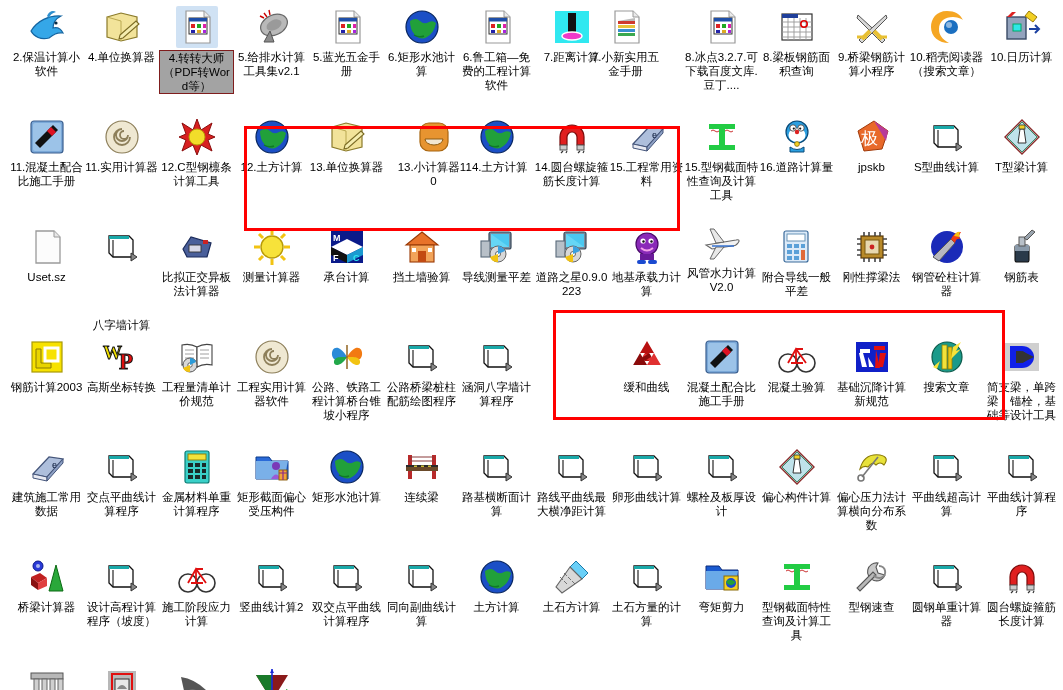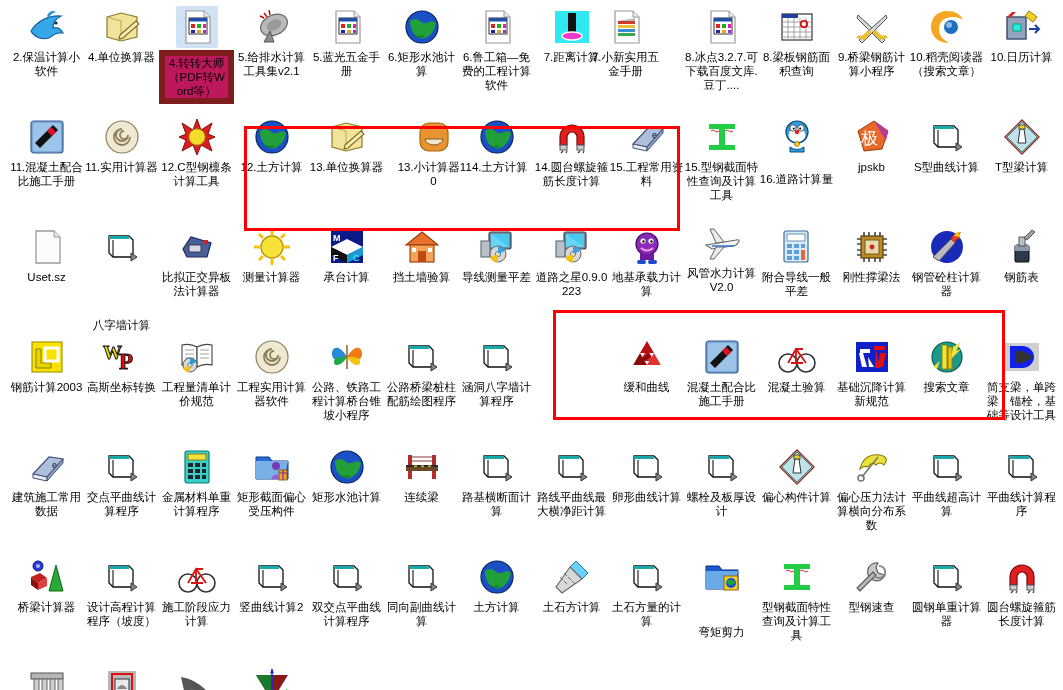--- a/index.html
+++ b/index.html
@@ -31,22 +31,22 @@
   .icon-art svg{display:block;}
   .icon-label{
     font-size:11.5px;
     line-height:14px;
     color:#000;
     letter-spacing:0px;
     word-break:break-all;
     width:75px;
   }
   .icon-cell.selected .icon-label{
-    background:#be185d;
-    border:6px solid #7f1d1d;
+    background:#a3a3a3;
+    border:1px solid #7f1d1d;
     box-sizing:border-box;
   }
   .icon-cell.selected .icon-art{
     background:rgba(150,190,230,.45);
     border-radius:2px;
   }
   .hilite-box{
     position:absolute;
     border:3px solid #ff0000;
     box-sizing:border-box;
@@ -335,21 +335,21 @@
         <svg width="40" height="40" viewBox="0 0 40 40">
           <rect x="7" y="7" width="26" height="5" fill="#22cc44"></rect>
           <rect x="17" y="12" width="6" height="16" fill="#22cc44"></rect>
           <rect x="7" y="28" width="26" height="5" fill="#22cc44"></rect>
           <path d="M9 14 q2 -2 4 0 q2 2 4 0" fill="none" stroke="#c33" stroke-width="1"></path>
           <path d="M23 14 q2 -2 4 0 q2 2 4 0" fill="none" stroke="#c33" stroke-width="1"></path>
         </svg>
       </div>
       <div class="icon-label">15.型钢截面特性查询及计算工具</div>
     </div>
-    <div class="icon-cell" style="left: 759px; top: 116px; gap: 12px;">
+    <div class="icon-cell" style="left: 759px; top: 116px;">
       <div class="icon-art">
         <svg width="40" height="40" viewBox="0 0 40 40">
           <circle cx="20" cy="15" r="11" fill="#2b9fe0" stroke="#0a4a78" stroke-width="1.2"></circle>
           <ellipse cx="20" cy="18" rx="8.5" ry="7" fill="#fff"></ellipse>
           <circle cx="16" cy="11" r="3.2" fill="#fff" stroke="#333" stroke-width="0.8"></circle>
           <circle cx="24" cy="11" r="3.2" fill="#fff" stroke="#333" stroke-width="0.8"></circle>
           <circle cx="16.8" cy="11.6" r="1.1" fill="#111"></circle>
           <circle cx="23.2" cy="11.6" r="1.1" fill="#111"></circle>
           <circle cx="20" cy="15" r="2.2" fill="#d22"></circle>
           <path d="M13 30 q7 5 14 0 v5 h-14Z" fill="#2b9fe0" stroke="#0a4a78" stroke-width="1"></path>
@@ -982,21 +982,21 @@
       <div class="icon-art">
         <svg width="40" height="40" viewBox="0 0 40 40">
           <path d="M7 9 H27 L31 13 V30 H11 L7 26Z" fill="#fff" stroke="#111" stroke-width="1.3"></path>
           <path d="M7 9 H27 L27 12 H7Z" fill="#1aa9a9"></path>
           <path d="M11 13 v17" fill="none" stroke="#111" stroke-width="1.1"></path>
           <path d="M29 26 l6 4 -6 4Z" fill="#888" stroke="#333" stroke-width="1"></path>
         </svg>
       </div>
       <div class="icon-label">土石方量的计算</div>
     </div>
-    <div class="icon-cell" style="left: 684px; top: 556px; gap: 25px;">
+    <div class="icon-cell" style="left: 684px; top: 556px;">
       <div class="icon-art">
         <svg width="40" height="40" viewBox="0 0 40 40">
           <path d="M4 9 h13 l3 4 h16 v19 H4Z" fill="#1a5ad0" stroke="#0a2a7a" stroke-width="1"></path>
           <path d="M4 14 L36 14 L33 32 H4Z" fill="#6aaae8"></path>
           <rect x="22" y="19" width="14" height="14" fill="#f2d024" stroke="#8a6a06" stroke-width="1"></rect>
           <circle cx="29" cy="26" r="5" fill="#1a4ad0"></circle>
           <path d="M24.5 24 q4 -3 9 1 q-3 6 -9 1Z" fill="#22a03a"></path>
         </svg>
       </div>
       <div class="icon-label">弯矩剪力</div>

